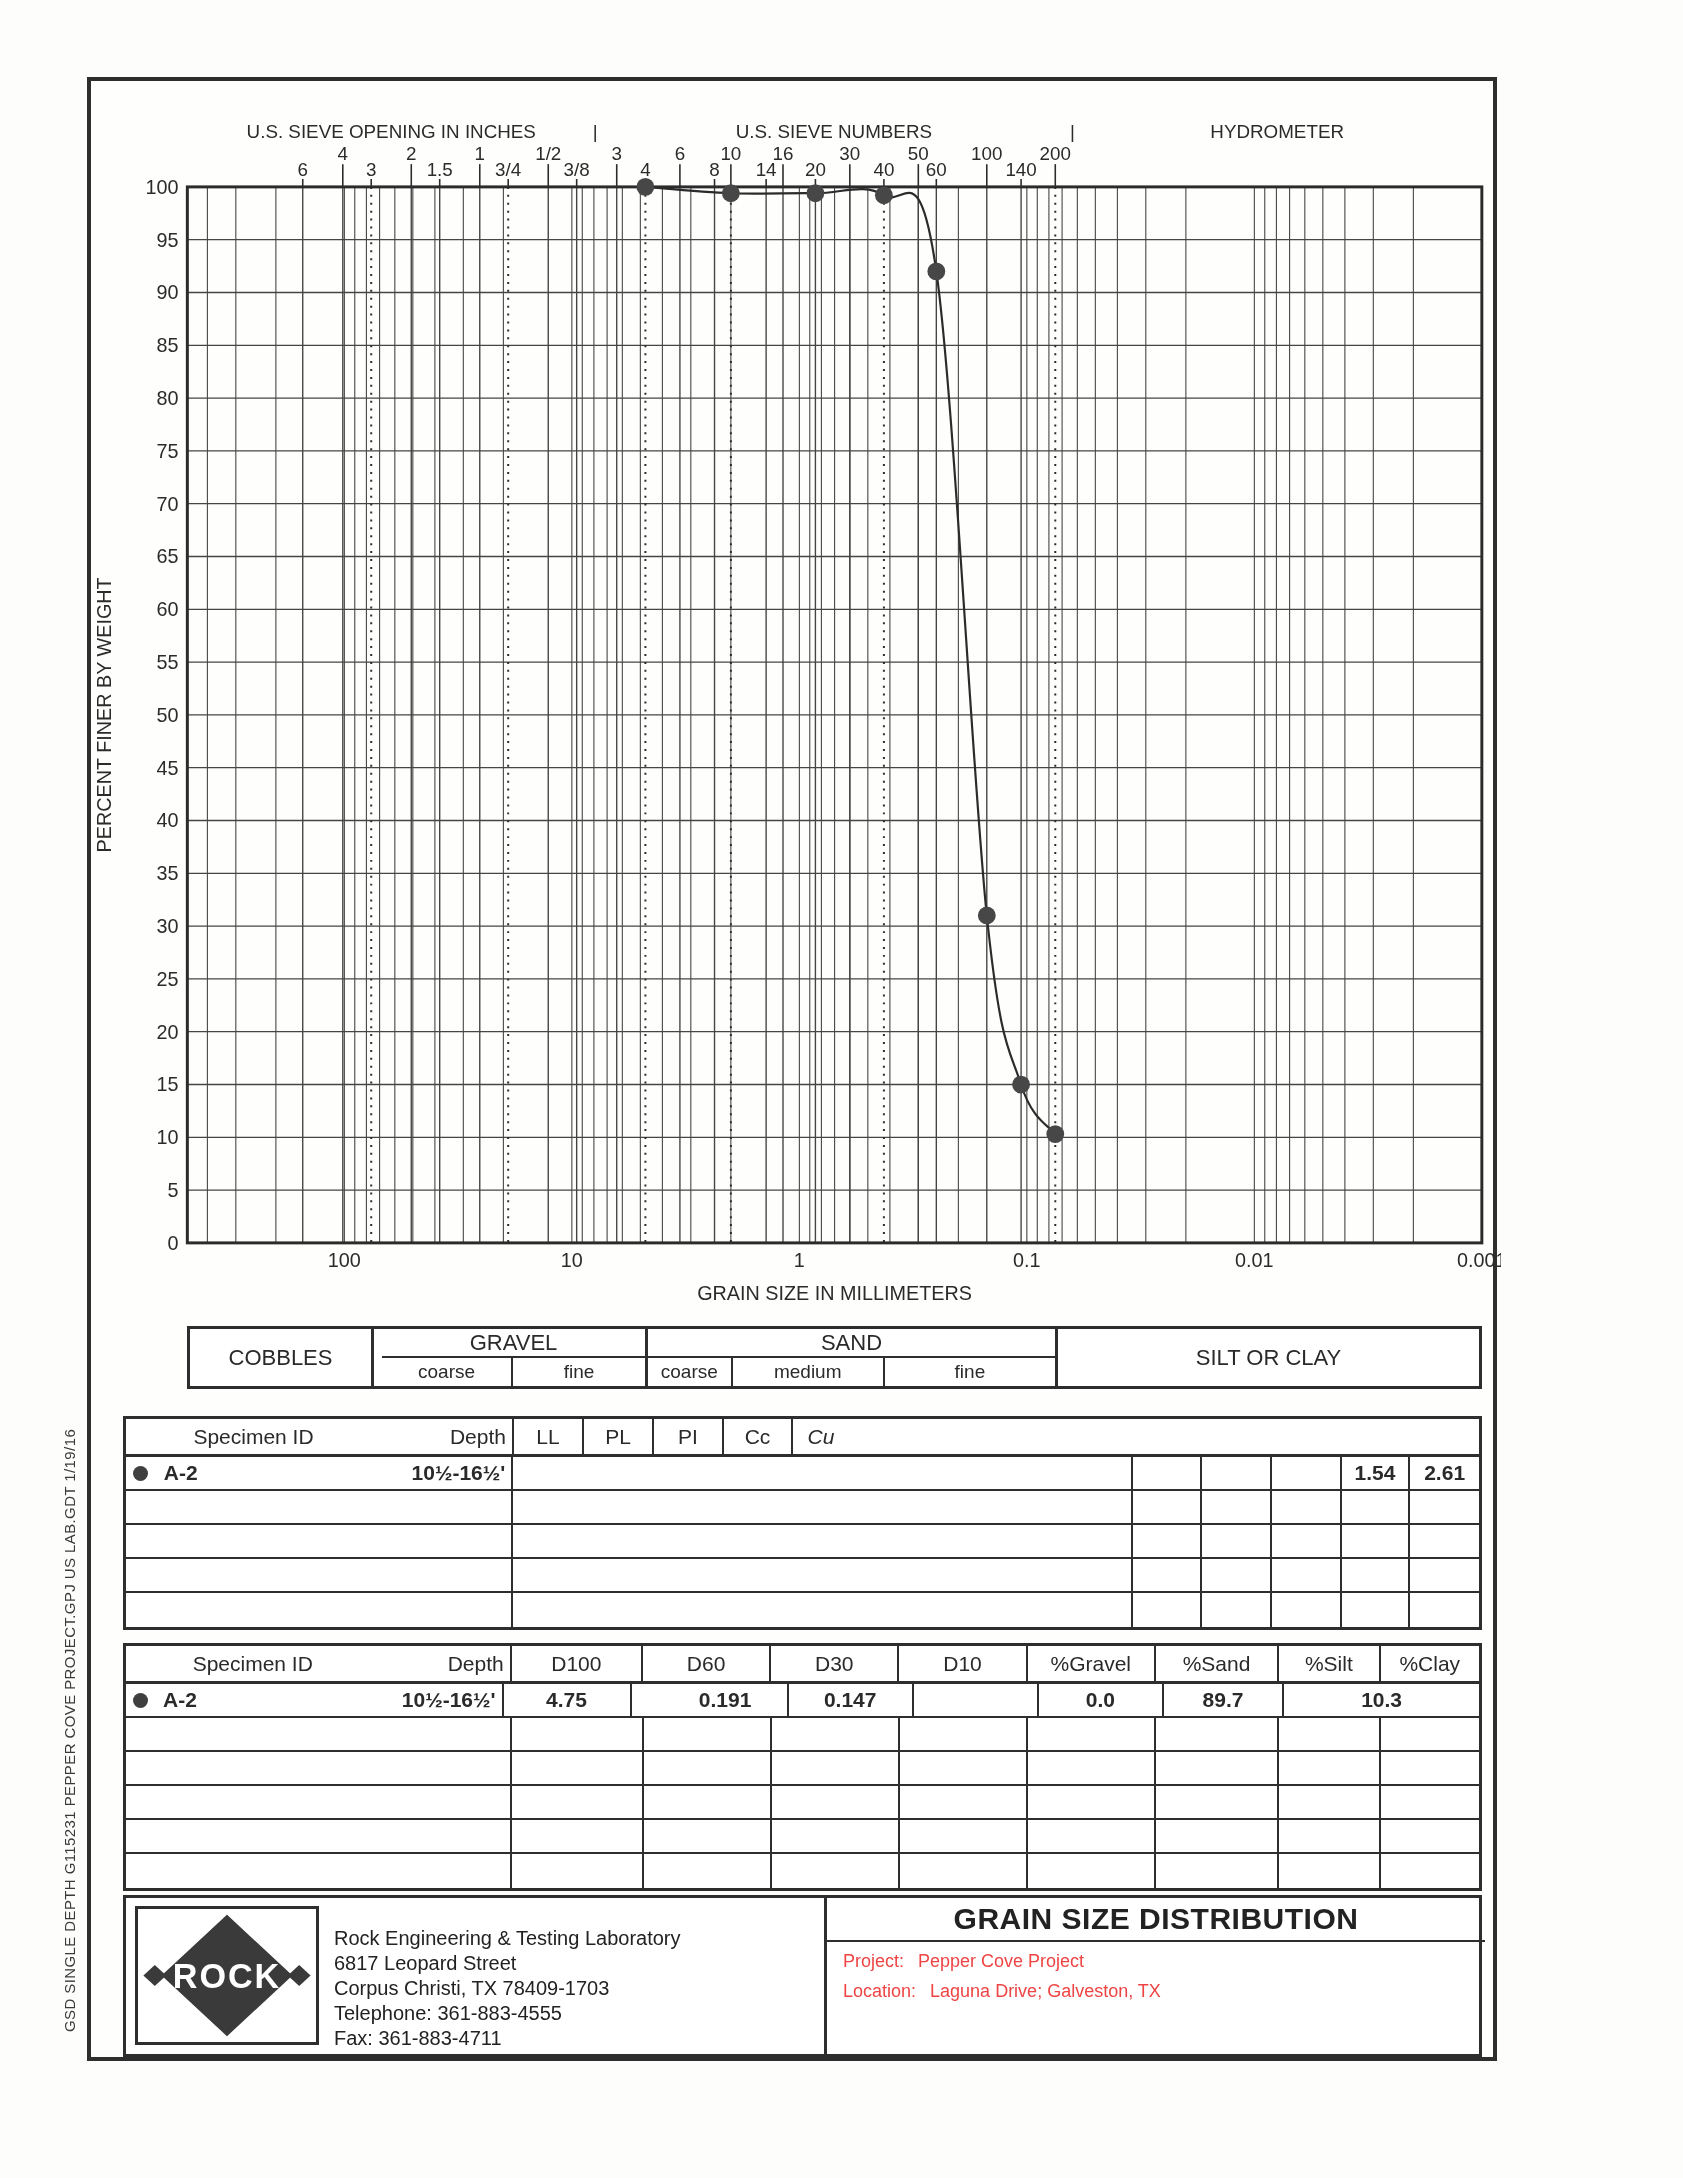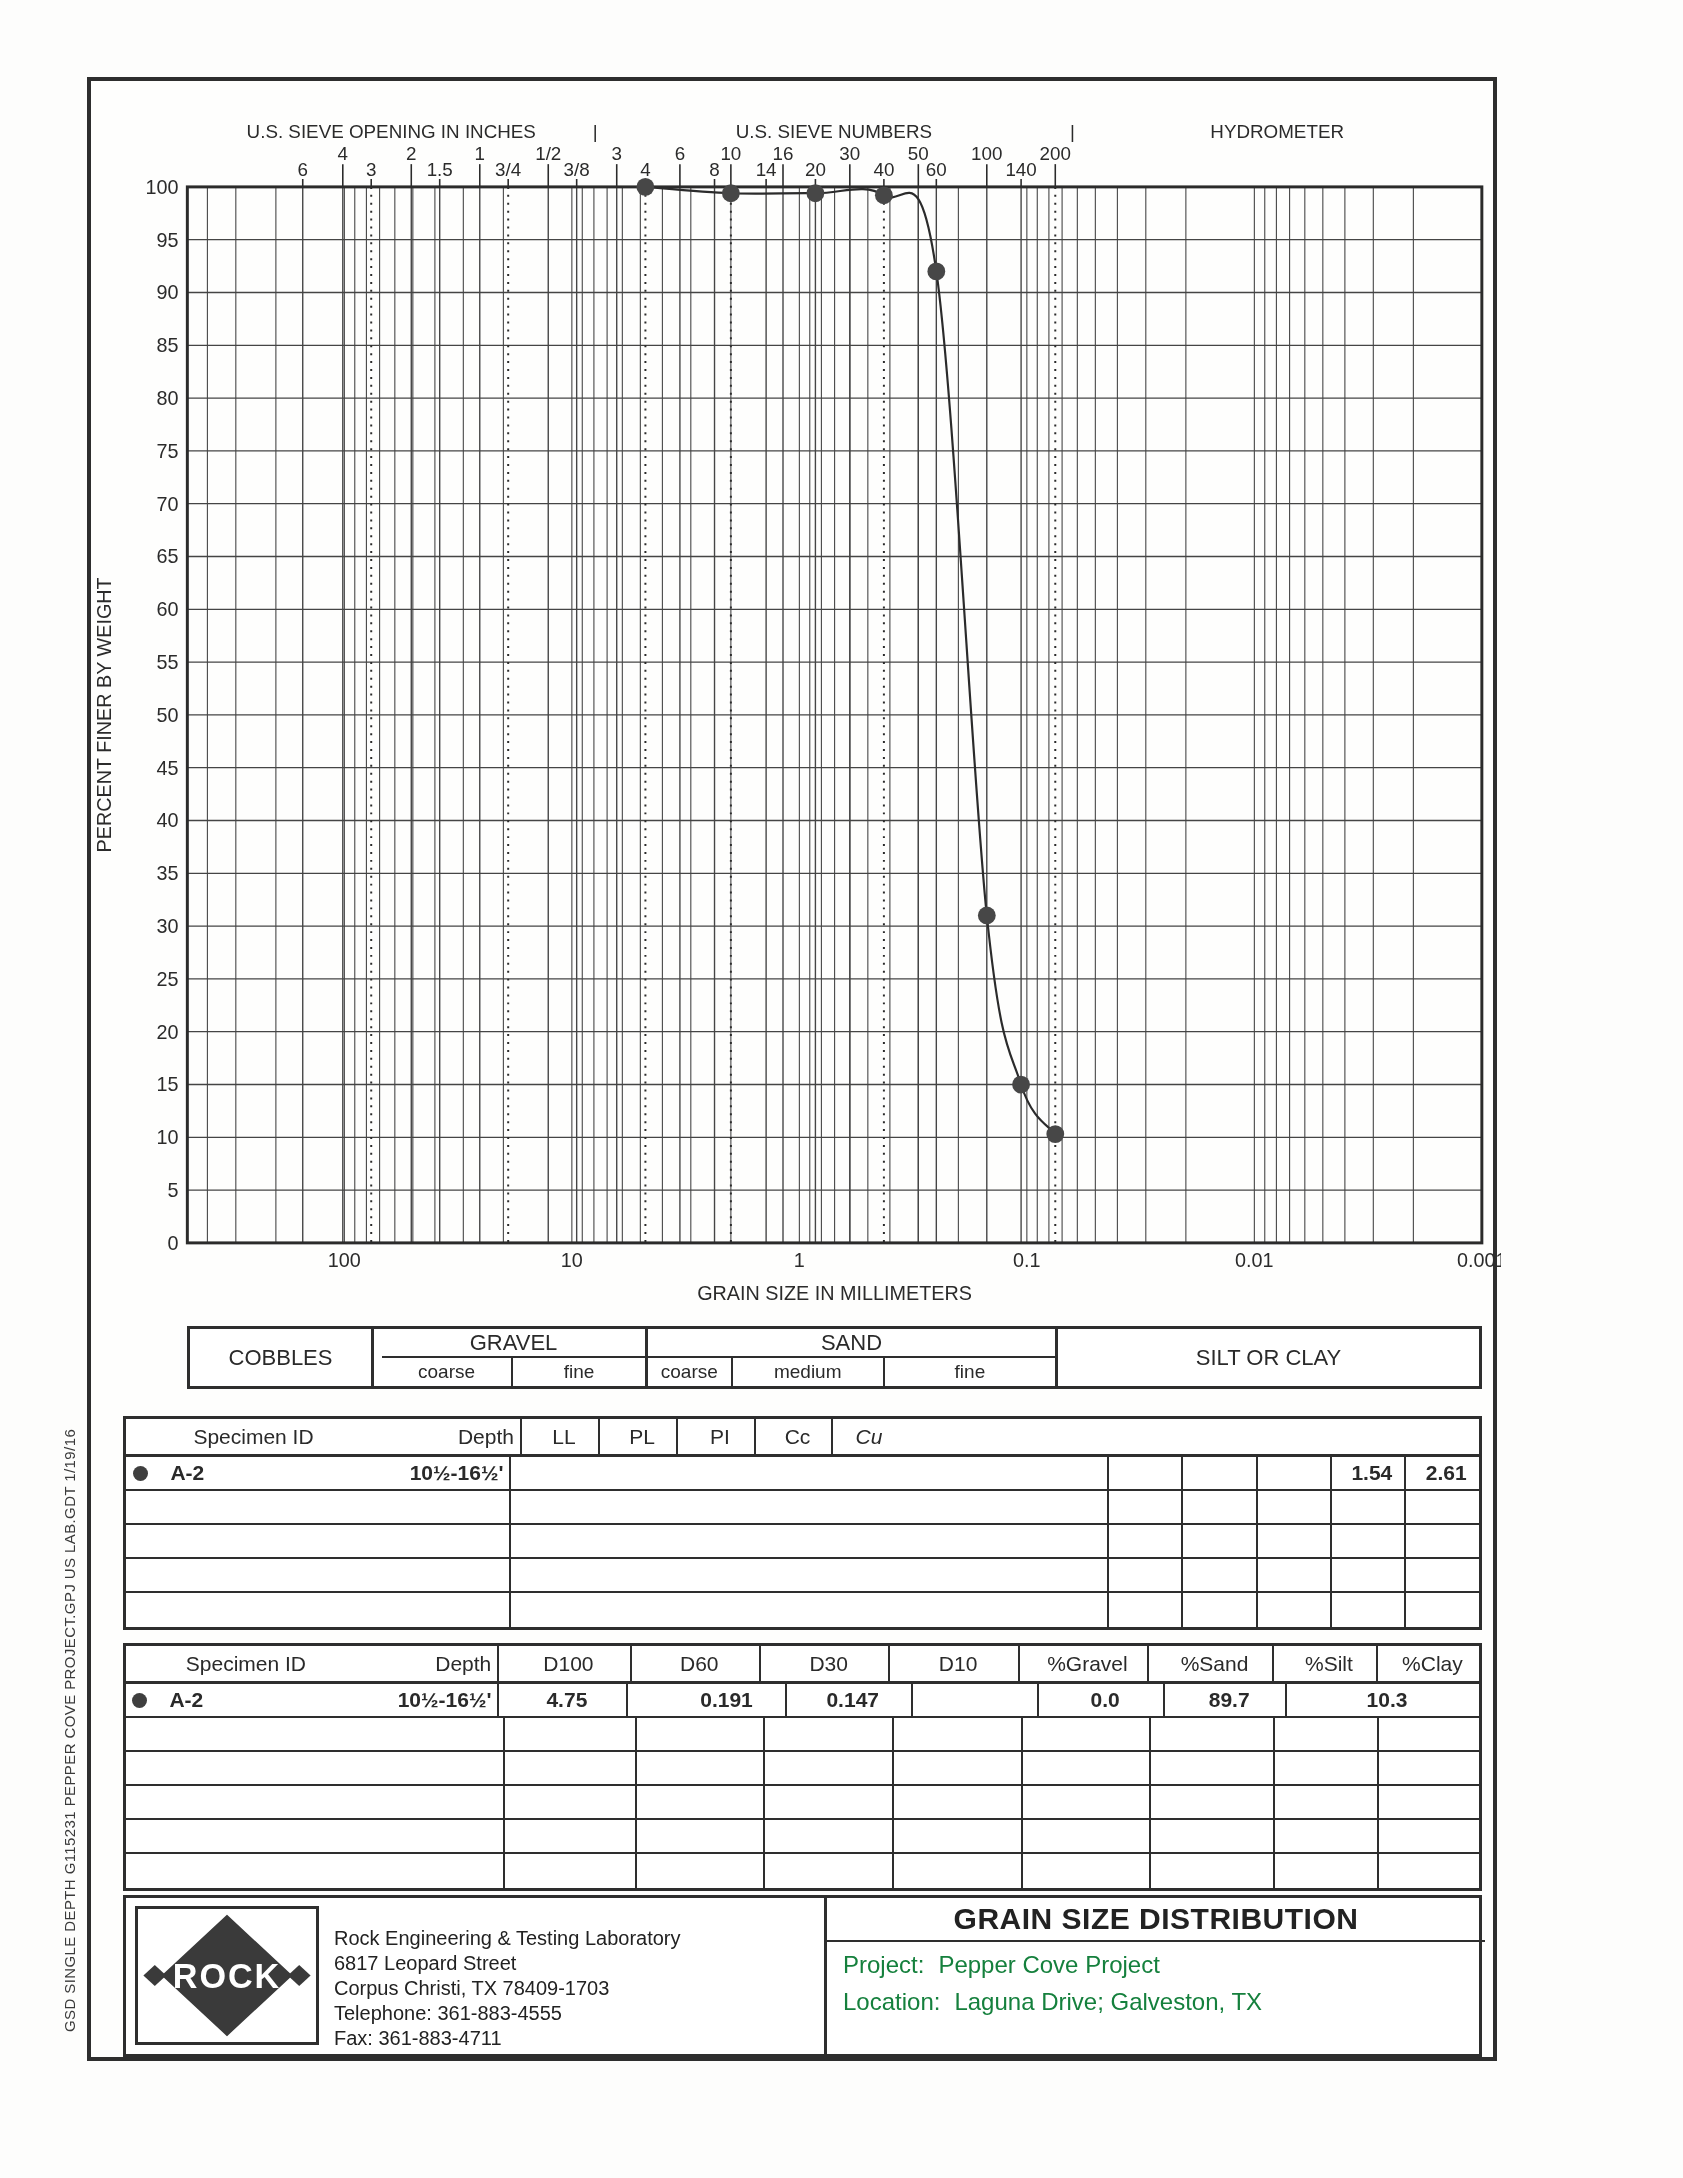--- a/index.html
+++ b/index.html
@@ -22,42 +22,42 @@
   .cb-head{height:29px;border-bottom:2px solid #2e2e2e;box-sizing:border-box;
         display:flex;align-items:center;justify-content:center;font-size:22px;}
   .cb-subs{flex:1;display:flex;}
   .cb-sub{box-sizing:border-box;border-right:2px solid #2e2e2e;display:flex;
         align-items:center;justify-content:center;font-size:19px;}
   .cb-sub.last{border-right:none;}
 
   
   .dtable{position:absolute;left:32px;width:1359px;border:3px solid #2e2e2e;
         box-sizing:border-box;background:#fff;}
-  .trow{display:flex;height:34px;border-bottom:2px solid #2e2e2e;box-sizing:border-box;align-items:stretch;gap:8px;}
+  .trow{display:flex;height:34px;border-bottom:2px solid #2e2e2e;box-sizing:border-box;align-items:stretch;}
   .trow.thead{height:38px;border-bottom:3px solid #2e2e2e;}
   .trow:last-child{border-bottom:none;}
   .tcell{box-sizing:border-box;display:flex;align-items:center;justify-content:center;
         font-size:21px;overflow:hidden;white-space:nowrap;}
   .tcell.br{border-right:2px solid #2e2e2e;}
   .tcell.left{justify-content:flex-start;padding-left:8px;}
   .tcell.right{justify-content:flex-end;padding-right:6px;}
   .trow.data .tcell{font-weight:bold;}
   .dot{width:15px;height:15px;border-radius:50%;background:#3f3f3f;}
 
   
   .tblock{position:absolute;left:32px;top:1814px;width:1359px;height:162px;
         border:3px solid #2e2e2e;box-sizing:border-box;background:#fff;}
   .flogo{position:absolute;left:9px;top:8px;width:184px;height:139px;
         border:3px solid #2e2e2e;box-sizing:border-box;background:#fff;}
   .fcompany{position:absolute;left:208px;top:28px;font-size:20px;line-height:25px;color:#222;}
   .fright{position:absolute;left:698px;top:0;bottom:0;width:661px;
         border-left:3px solid #2e2e2e;box-sizing:border-box;}
   .ftitle{height:42px;border-bottom:2px solid #2e2e2e;display:flex;align-items:center;
         justify-content:center;font-weight:bold;font-size:30px;letter-spacing:0.5px;color:#222;}
-  .fline{margin:9px 0 0 16px;font-size:24px;color:#15803d;}
+  .fline{margin:9px 0 0 16px;font-size:18px;color:#ef4444;}
   .fline .lbl{margin-right:14px;}
 </style>
 </head>
 <body>
 
 <div class="page">
 
   <div class="sidebar-text">GSD  SINGLE  DEPTH  G115231 PEPPER COVE PROJECT.GPJ  US  LAB.GDT  1/19/16</div>
 
   <div class="frame">

